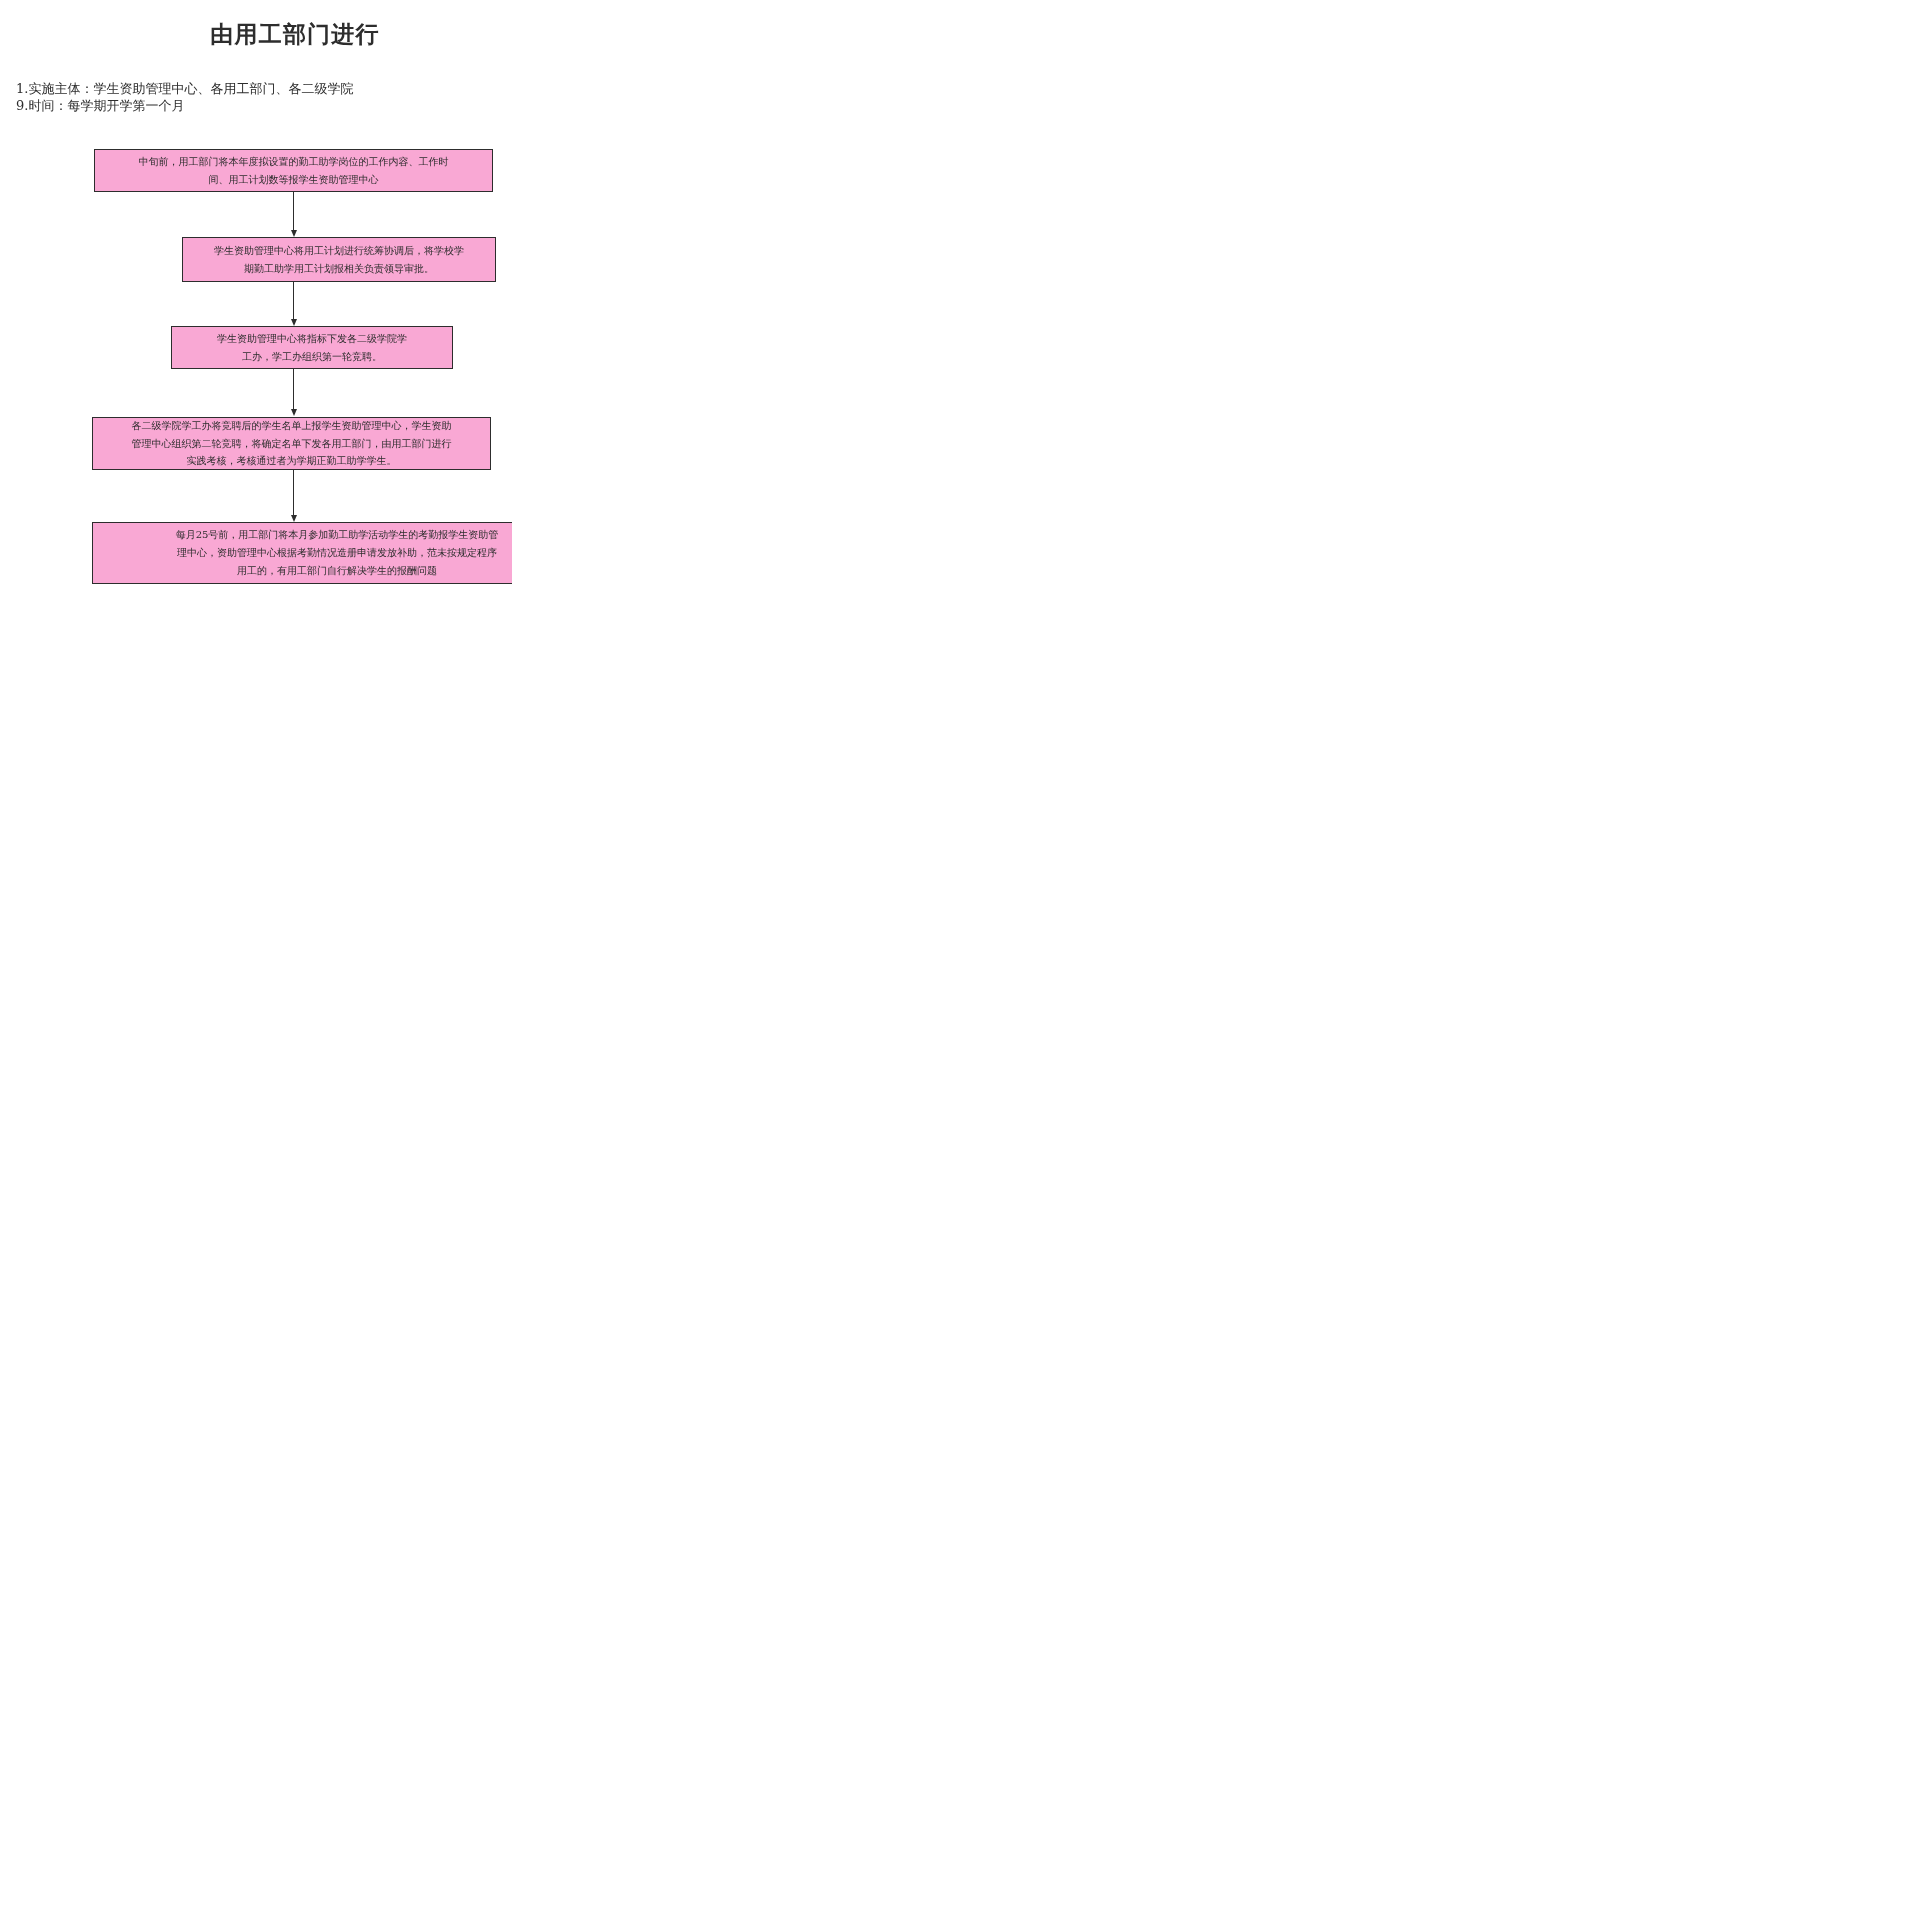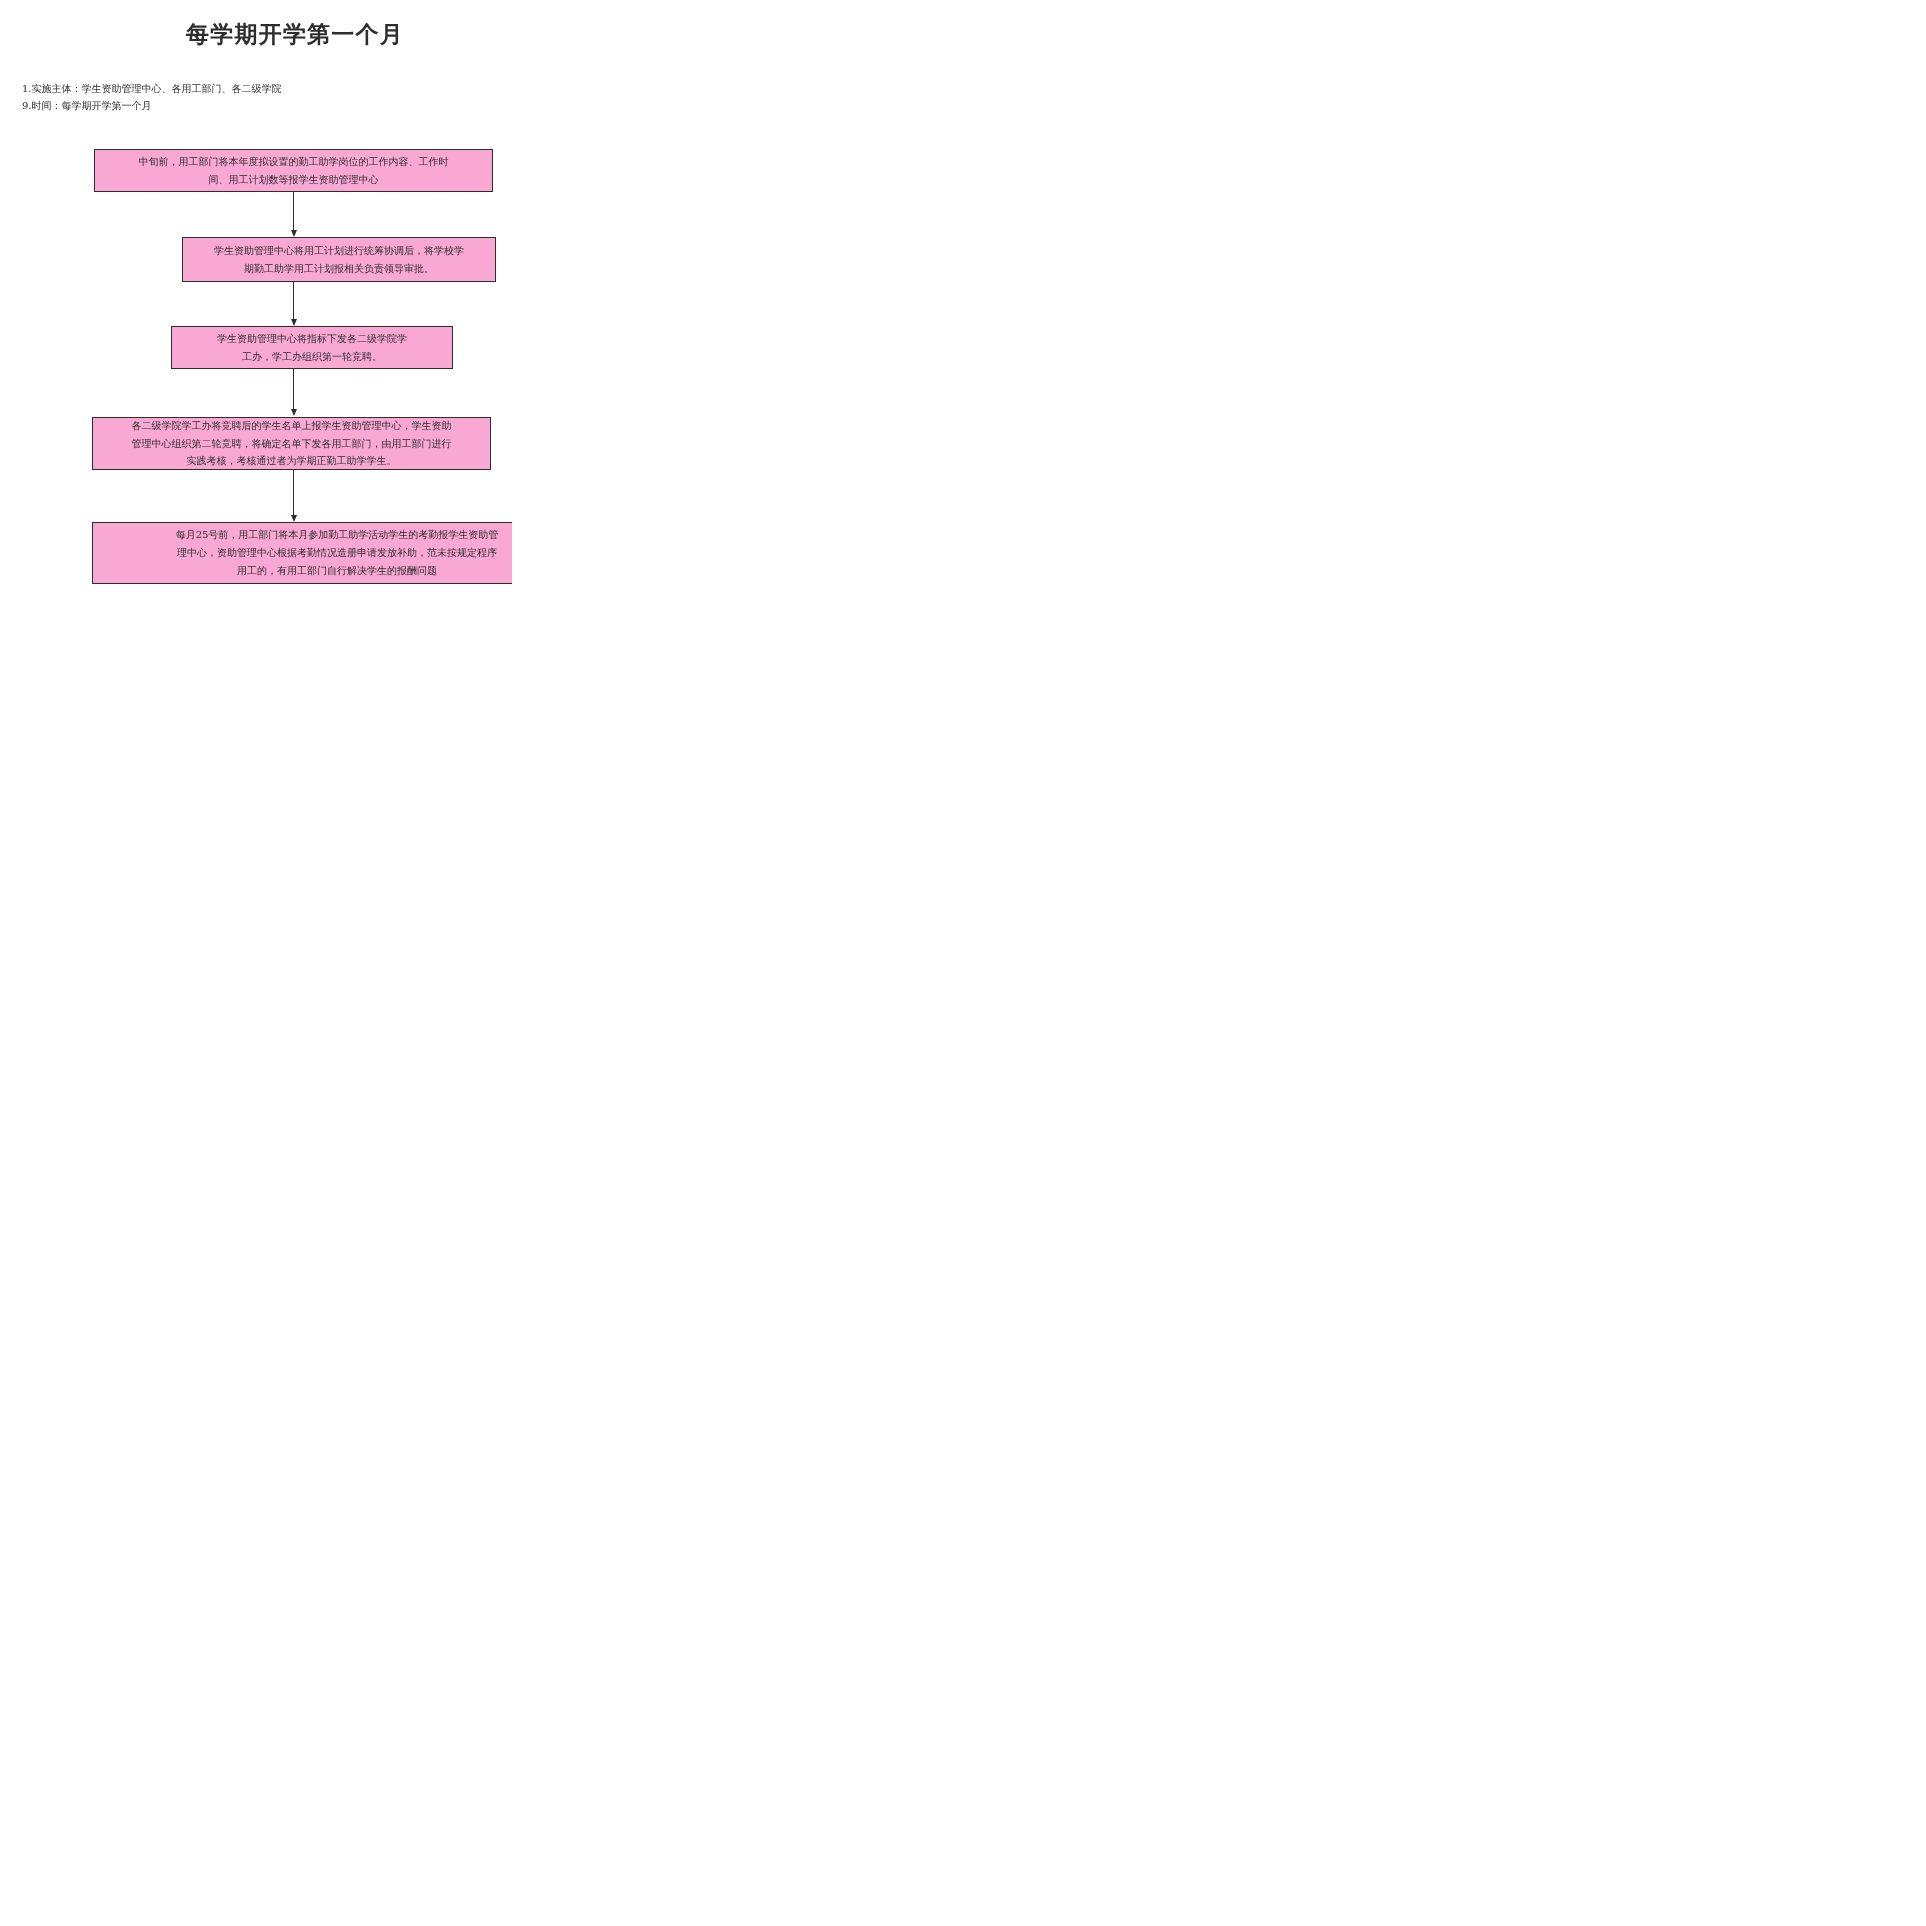--- a/index.html
+++ b/index.html
@@ -22,23 +22,23 @@
     left: 295px;
     transform: translateX(-50%);
     margin: 0;
     font-size: 23px;
     font-weight: 700;
     letter-spacing: 1.2px;
     white-space: nowrap;
   }
   .intro {
     position: absolute;
-    left: 22px;
+    left: 16px;
     top: 80px;
-    font-size: 10px;
+    font-size: 13px;
     line-height: 17.3px;
     white-space: nowrap;
   }
   .flow-box {
     position: absolute;
     box-sizing: border-box;
     border: 1.2px solid #2d2d2d;
     display: flex;
     align-items: center;
     justify-content: center;
@@ -78,21 +78,21 @@
     border-left: 3.5px solid transparent;
     border-right: 3.5px solid transparent;
     border-top: 7.7px solid #2d2d2d;
   }
 </style>
 </head>
 <body>
 
 <div class="page">
 
-  <h1 class="title">每学期开学第一个月</h1>
+  <h1 class="title">由用工部门进行</h1>
 
   <div class="intro">
     <div class="intro-line">1.实施主体：学生资助管理中心、各用工部门、各二级学院</div>
     <div class="intro-line">9.时间：每学期开学第一个月</div>
   </div>
 
   <div class="flow-box box1">
     <div class="box-text">中旬前，用工部门将本年度拟设置的勤工助学岗位的工作内容、工作时
 间、用工计划数等报学生资助管理中心</div>
   </div>

